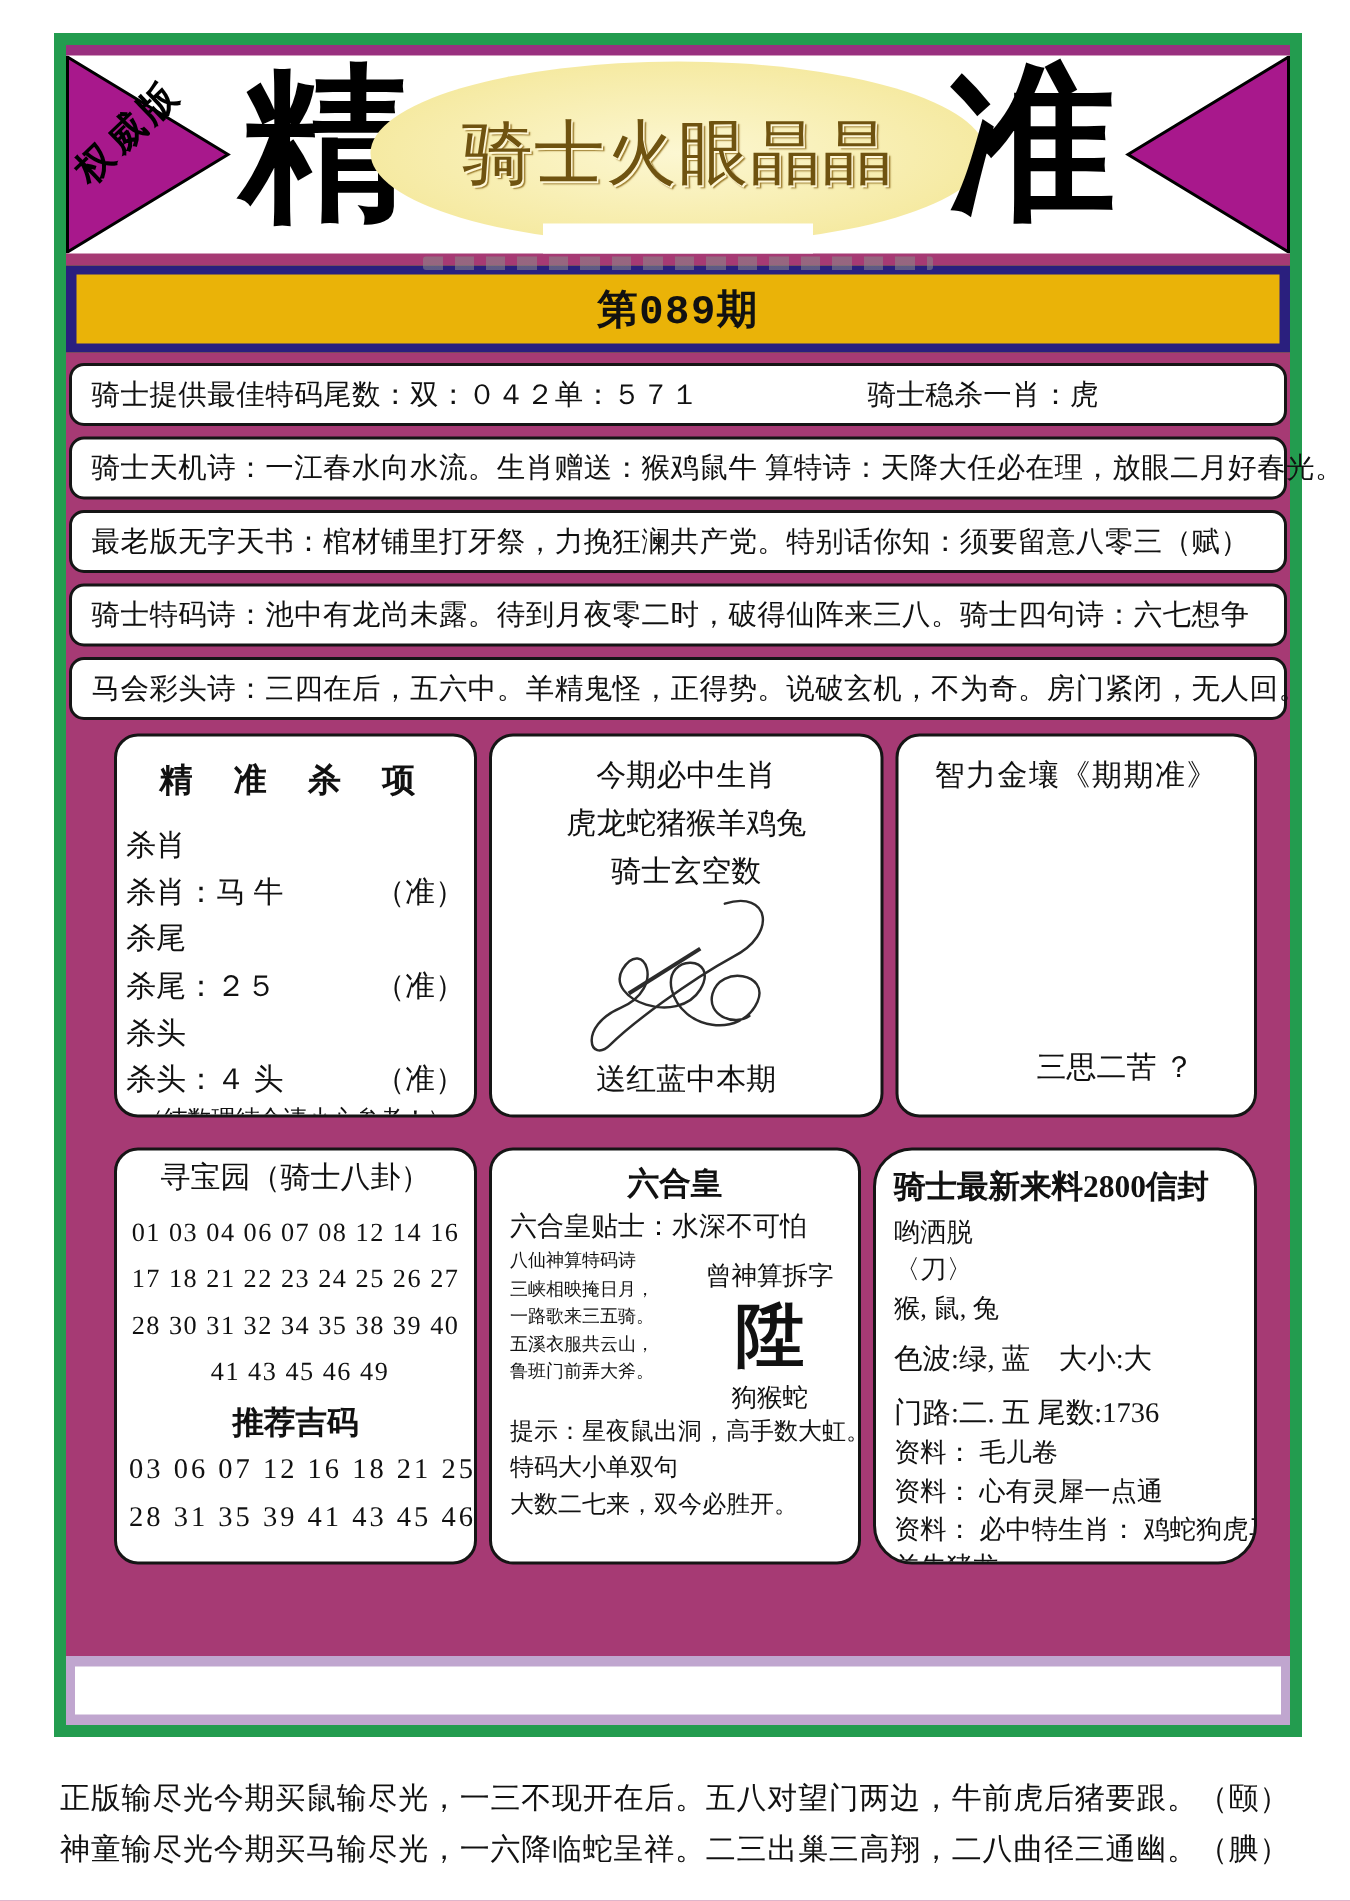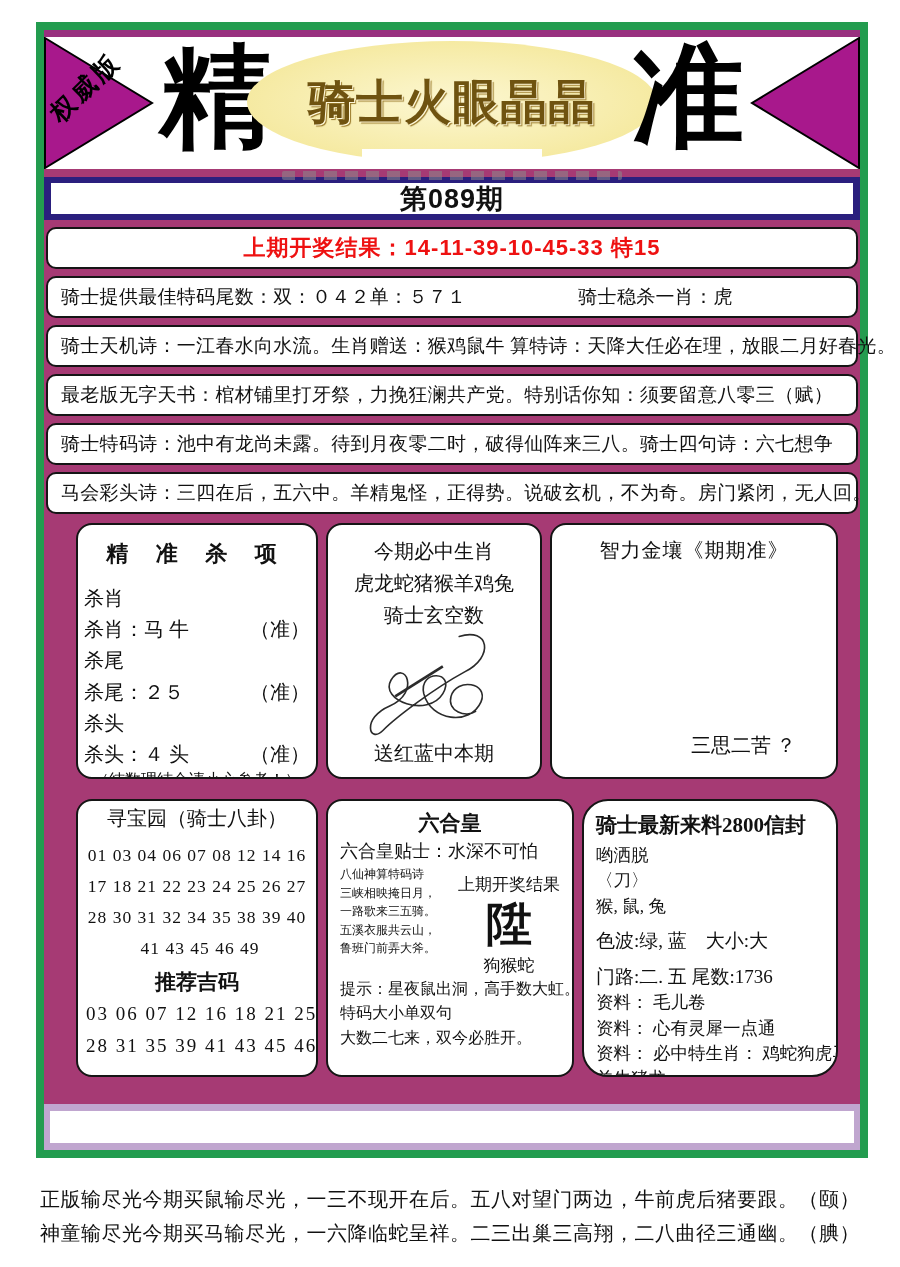--- a/index.html
+++ b/index.html
@@ -15,44 +15,44 @@
   .tri-left{left:0;}
   .tri-right{right:0;}
   .corner-label{position:absolute;left:10px;top:64px;transform:rotate(-44deg);transform-origin:left center;
                 font-size:25px;font-weight:bold;letter-spacing:4px;color:#000;white-space:nowrap;}
   .big-char{position:absolute;top:-4px;font-size:112px;font-weight:bold;line-height:1.15;color:#000;}
   .bc-left{left:116px;}
   .bc-right{right:116px;}
   .ellipse{position:absolute;left:50%;transform:translateX(-50%);top:4px;width:410px;height:122px;border-radius:50%;
            background:radial-gradient(ellipse at center,#fcf7d2 0%,#f6eba6 65%,#f2e48c 100%);
            display:flex;align-items:center;justify-content:center;}
-  .ellipse-title{font-size:47px;font-weight:bold;color:#6f5310;letter-spacing:1px;white-space:nowrap;
+  .ellipse-title{font-size:47px;font-weight:normal;color:#6f5310;letter-spacing:1px;white-space:nowrap;
                  text-shadow:1px 1px 0 #fff8d8,2px 2px 1px #9a7a2a;}
   .notch{position:absolute;left:50%;transform:translateX(-50%);bottom:-32px;width:180px;height:46px;background:#fff;}
   
   .issue-wrap{position:relative;margin-top:8px;flex:none;}
   .smudge{position:absolute;left:50%;transform:translateX(-50%);top:-6px;width:340px;height:9px;opacity:.55;
           background:repeating-linear-gradient(90deg,#8a8a8a 0 13px,transparent 13px 21px);border-radius:2px;}
-  .issue-box{height:43px;background:#ffffff;border:6px solid #2a1f7e;border-left-width:7px;border-right-width:7px;
+  .issue-box{height:58px;background:#eab308;border:6px solid #2a1f7e;border-left-width:7px;border-right-width:7px;
              box-sizing:border-box;display:flex;align-items:center;justify-content:center;
-             font-family:Liberation Sans, sans-serif;font-weight:bold;font-size:27px;letter-spacing:1px;}
+             font-family:Liberation Mono, monospace;font-weight:bold;font-size:27px;letter-spacing:1px;}
   
   .row{margin:7px 2px 0;background:#fff;border:2px solid #151515;border-radius:10px;height:42px;flex:none;
        display:flex;align-items:center;padding:0 13px;font-size:19px;letter-spacing:.3px;box-sizing:border-box;white-space:nowrap;}
   .row-red{justify-content:center;font-family:"Liberation Sans","DejaVu Sans",sans-serif;font-weight:bold;
            font-size:22px;color:#ee1111;letter-spacing:1px;}
   .r1-right{margin-left:112px;}
   
   .cols{display:flex;gap:8px;padding:0 22px 0 32px;box-sizing:border-box;flex:none;}
   .cols-mid{margin-top:9px;height:256px;}
   .cols-bottom{margin-top:20px;height:278px;}
   .box{background:#fff;border:2px solid #151515;border-radius:16px;box-sizing:border-box;
        display:flex;flex-direction:column;overflow:hidden;}
   .box-kill{width:242px;padding:12px 6px 10px;flex:none;}
-  .box-zodiac{width:216px;padding:10px 10px 8px;align-items:center;text-align:center;flex:none;}
+  .box-zodiac{width:263px;padding:10px 10px 8px;align-items:center;text-align:center;flex:none;}
   .box-gold{flex:1;padding:12px 14px 10px;}
   .box-treasure{width:242px;padding:2px 8px;text-align:center;flex:none;}
   .box-emperor{width:248px;padding:8px 12px;flex:none;}
   .box-mail{flex:1;padding:8px 12px;border-radius:26px;}
   .kill-title{font-size:22px;font-weight:bold;letter-spacing:11px;text-align:center;margin:2px 0 14px;}
   .kl{display:flex;font-size:20px;line-height:1.56;}
   .kl-mark{margin-left:auto;}
   .kill-footer{margin-top:auto;font-size:16px;text-align:center;white-space:nowrap;}
   .zd-line{font-size:20px;line-height:1.6;}
   .zd-footer{margin-top:auto;font-size:20px;padding-bottom:2px;}
@@ -106,23 +106,20 @@
       <div class="big-char bc-right">准</div>
     </div>
 
     <div class="issue-wrap">
       <div class="smudge"></div>
       <div class="issue-box">
         <span>第089期</span>
       </div>
     </div>
 
-    <div class="row row-red">
-      <span>上期开奖结果：14-11-39-10-45-33  特15</span>
-    </div>
 
     <div class="row">
       <span>骑士提供最佳特码尾数：双：０４２单：５７１</span>
       <span class="r1-right">骑士稳杀一肖：虎</span>
     </div>
     <div class="row">
       <span>骑士天机诗：一江春水向水流。生肖赠送：猴鸡鼠牛 算特诗：天降大任必在理，放眼二月好春光。</span>
     </div>
     <div class="row">
       <span>最老版无字天书：棺材铺里打牙祭，力挽狂澜共产党。特别话你知：须要留意八零三（赋）</span>
@@ -198,21 +195,21 @@
         <div class="ep-tip">六合皇贴士：水深不可怕</div>
         <div class="ep-cols">
           <div class="ep-left">
             <div class="ep-line">八仙神算特码诗</div>
             <div class="ep-line">三峡相映掩日月，</div>
             <div class="ep-line">一路歌来三五骑。</div>
             <div class="ep-line">五溪衣服共云山，</div>
             <div class="ep-line">鲁班门前弄大斧。</div>
           </div>
           <div class="ep-right">
-            <div class="ep-split-label">上期开奖结果</div>
+            <div class="ep-split-label">曾神算拆字</div>
             <div class="ep-big">陞</div>
             <div class="ep-zodiac">狗猴蛇</div>
           </div>
         </div>
         <div class="ep-hint">提示：星夜鼠出洞，高手数大虹。</div>
         <div class="ep-hint">特码大小单双句</div>
         <div class="ep-hint">大数二七来，双今必胜开。</div>
       </div>
 
       <div class="box box-mail">

